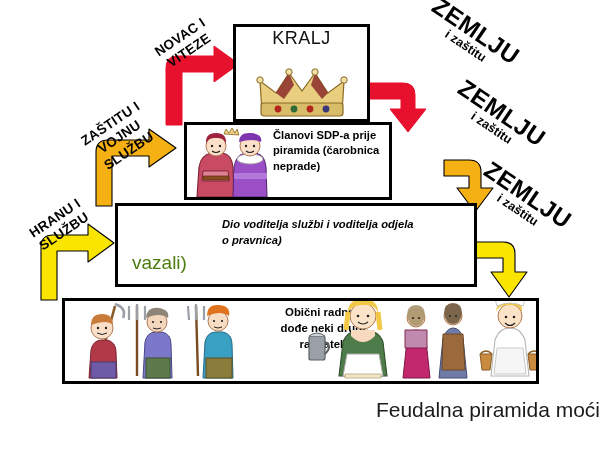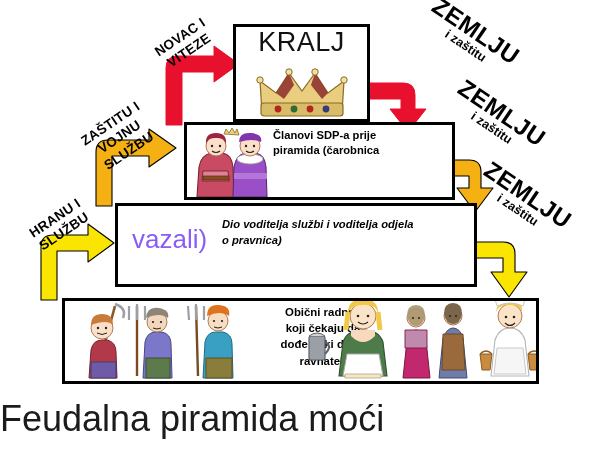--- a/index.html
+++ b/index.html
@@ -3,33 +3,33 @@
 <meta charset="utf-8">
 <style>
   html,body{margin:0;padding:0;background:#fff;}
   body{width:600px;height:450px;overflow:hidden;font-family:"Liberation Sans",sans-serif;}
   #stage{position:relative;width:600px;height:450px;background:#ffffff;}
 
   .box{position:absolute;background:#ffffff;border:3px solid #000;box-sizing:border-box;overflow:hidden;}
 
   
   #box-king{left:233px;top:24px;width:137px;height:98px;}
-  #king-label{position:absolute;left:0;right:0;top:2px;text-align:center;font-size:27px;
+  #king-label{position:absolute;left:0;right:0;top:2px;text-align:center;font-size:18px;
       font-family:"Liberation Sans",sans-serif;color:#111;letter-spacing:.5px;line-height:1;}
   #king-crown{position:absolute;left:50%;top:38px;transform:translateX(-50%);width:92px;height:54px;}
 
   
-  #box-nobles{left:184px;top:122px;width:271px;height:78px;}
+  #box-nobles{left:184px;top:122px;width:208px;height:78px;}
   #nobles-art{position:absolute;left:4px;top:2px;width:78px;height:72px;}
   #nobles-text{position:absolute;left:86px;top:3px;right:4px;font-size:11.2px;font-weight:bold;
       line-height:1.38;color:#000;}
 
   
   #box-vassals{left:115px;top:203px;width:362px;height:84px;}
-  #vassals-word{position:absolute;left:14px;top:18px;font-size:26px;color:#8b5cf6;
+  #vassals-word{position:absolute;left:14px;top:46px;font-size:19px;color:#4d7c0f;
       font-family:"Liberation Sans",sans-serif;}
   #vassals-text{position:absolute;left:104px;top:11px;right:6px;font-size:11.2px;font-weight:bold;
       line-height:1.42;color:#000;font-style:italic;}
 
   
   #box-workers{left:62px;top:298px;width:477px;height:86px;}
   #workers-text{position:absolute;left:196px;top:3px;width:124px;text-align:center;
       font-size:11.4px;font-weight:bold;line-height:1.42;color:#000;}
   .peasant{position:absolute;bottom:1px;}
 
@@ -43,21 +43,21 @@
   #lbl-zastitu{left:64px;top:113px;width:112px;font-size:13.5px;line-height:1.22;letter-spacing:.3px;}
   #lbl-hranu{left:8px;top:209px;width:104px;font-size:13.5px;line-height:1.22;letter-spacing:.3px;}
 
   .r-big{font-size:24px;line-height:1.0;letter-spacing:.5px;display:block;}
   .r-small{font-size:12.5px;line-height:1.05;display:block;}
   #lbl-zem1{left:392px;top:18px;width:160px;}
   #lbl-zem2{left:418px;top:100px;width:160px;}
   #lbl-zem3{left:444px;top:182px;width:160px;}
 
   
-  #title{position:absolute;left:0;right:0;top:398px;text-align:left;font-size:36px;
+  #title{position:absolute;left:0;right:0;top:398px;text-align:right;font-size:21px;
       color:#1b1b1b;font-family:"Liberation Sans",sans-serif;}
 
   svg.layer{position:absolute;left:0;top:0;width:600px;height:450px;pointer-events:none;}
   svg.art{display:block;}
 </style>
 </head>
 <body>
 
 <div id="stage">
 
@@ -125,20 +125,21 @@
       <circle cx="59" cy="19" r="10" fill="#FBDFC9" stroke="#b07a55" stroke-width="1"></circle>
       <path d="M48,15 Q48,5 60,6 Q72,7 70,15 Q62,11 48,15 Z" fill="#7E35AE"></path>
       <circle cx="55" cy="19" r="1.2" fill="#222"></circle>
         <circle cx="63" cy="19" r="1.2" fill="#222"></circle>
       <path d="M55,24 Q59,27 63,24" fill="none" stroke="#222" stroke-width="1.1"></path>
       <path d="M43,46 L76,46 L76,52 L43,52 Z" fill="#B277D8"></path>
     </svg>
     <div id="nobles-text">
       <span class="sl-line">Članovi SDP-a prije</span>
       <span class="sl-line">piramida (čarobnica</span>
+      <span class="sl-line">neprade)</span>
     </div>
   </div>
 
   <div class="box" id="box-vassals">
     <div id="vassals-word">vazali)</div>
     <div id="vassals-text">
       <span class="sl-line">Dio voditelja službi i voditelja odjela</span>
       <span class="sl-line">o pravnica)</span>
     </div>
   </div>
@@ -176,21 +177,20 @@
       <rect x="23" y="60" width="26" height="20" fill="#8A7D3C" stroke="#5d5326" stroke-width="1"></rect>
       <circle cx="35" cy="23" r="10" fill="#F7DDC2" stroke="#b07a55" stroke-width="1"></circle>
       <path d="M24,18 Q24,6 36,7 Q48,8 46,18 Q38,12 24,18 Z" fill="#E0741E"></path>
       <circle cx="31" cy="23" r="1.1" fill="#222"></circle>
         <circle cx="39" cy="23" r="1.1" fill="#222"></circle>
       <path d="M31,29 Q35,31 39,29" fill="none" stroke="#222" stroke-width="1"></path>
     </svg>
 
     <div id="workers-text">
       <span class="sl-line">Obični radnici</span>
-      <span class="sl-line">koji čekaju da</span>
       <span class="sl-line">dođe neki drugi</span>
       <span class="sl-line">ravnatelj</span>
     </div>
 
     <svg class="peasant" style="left:234px;width:40px;height:62px;" viewBox="0 0 40 62">
       <rect x="10" y="18" width="16" height="24" rx="2" fill="#9aa0a6" stroke="#5b6065" stroke-width="1.2"></rect>
       <path d="M26,24 Q34,28 26,36" fill="none" stroke="#5b6065" stroke-width="2"></path>
       <path d="M10,18 Q18,12 26,18" fill="#cfd4d8" stroke="#5b6065" stroke-width="1"></path>
     </svg>
 

